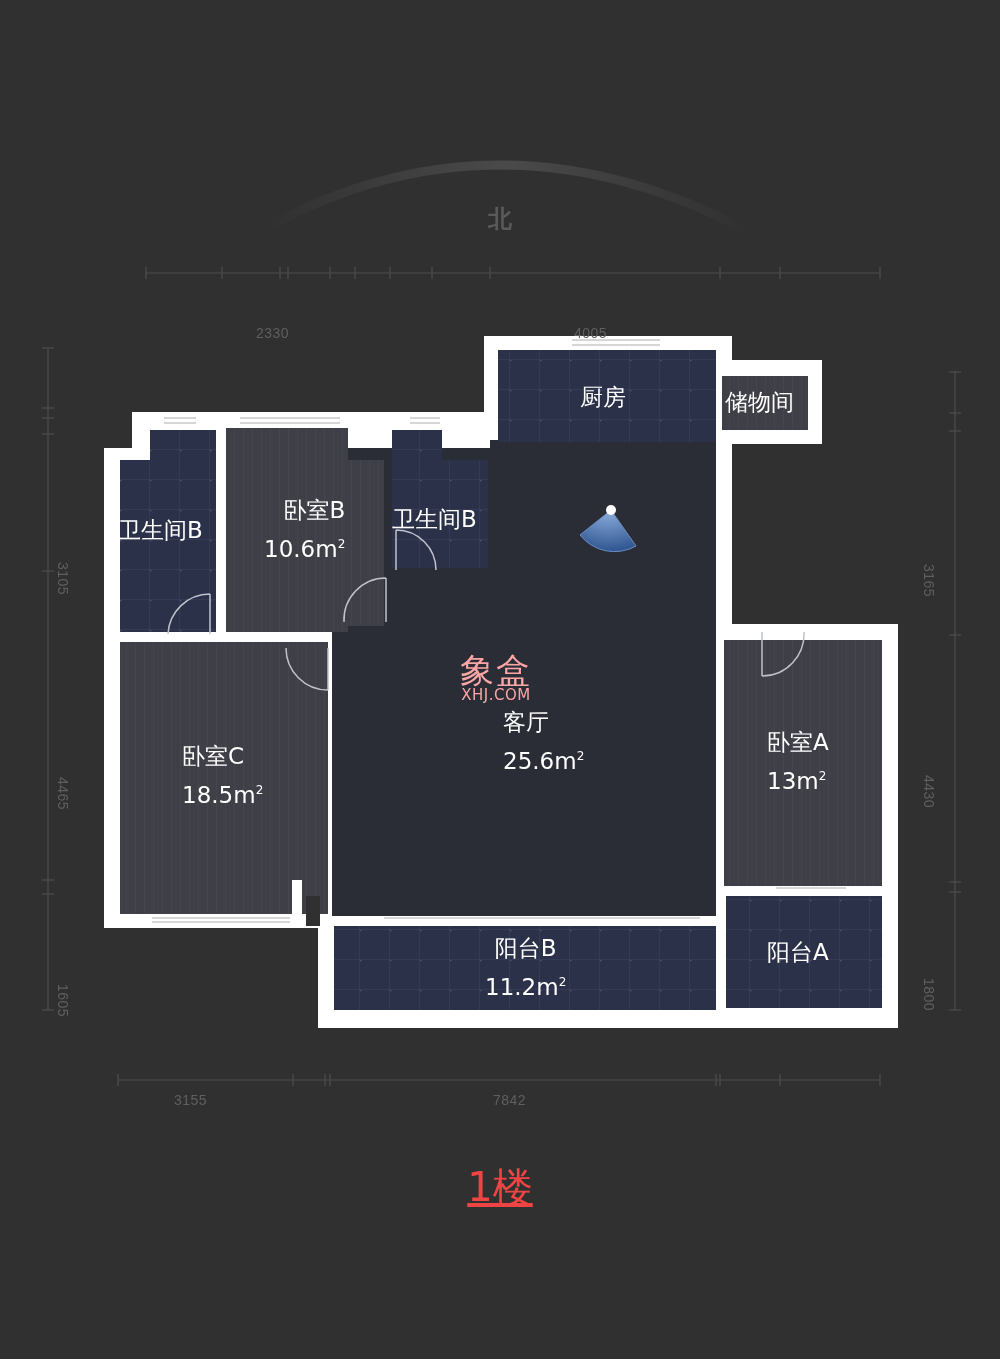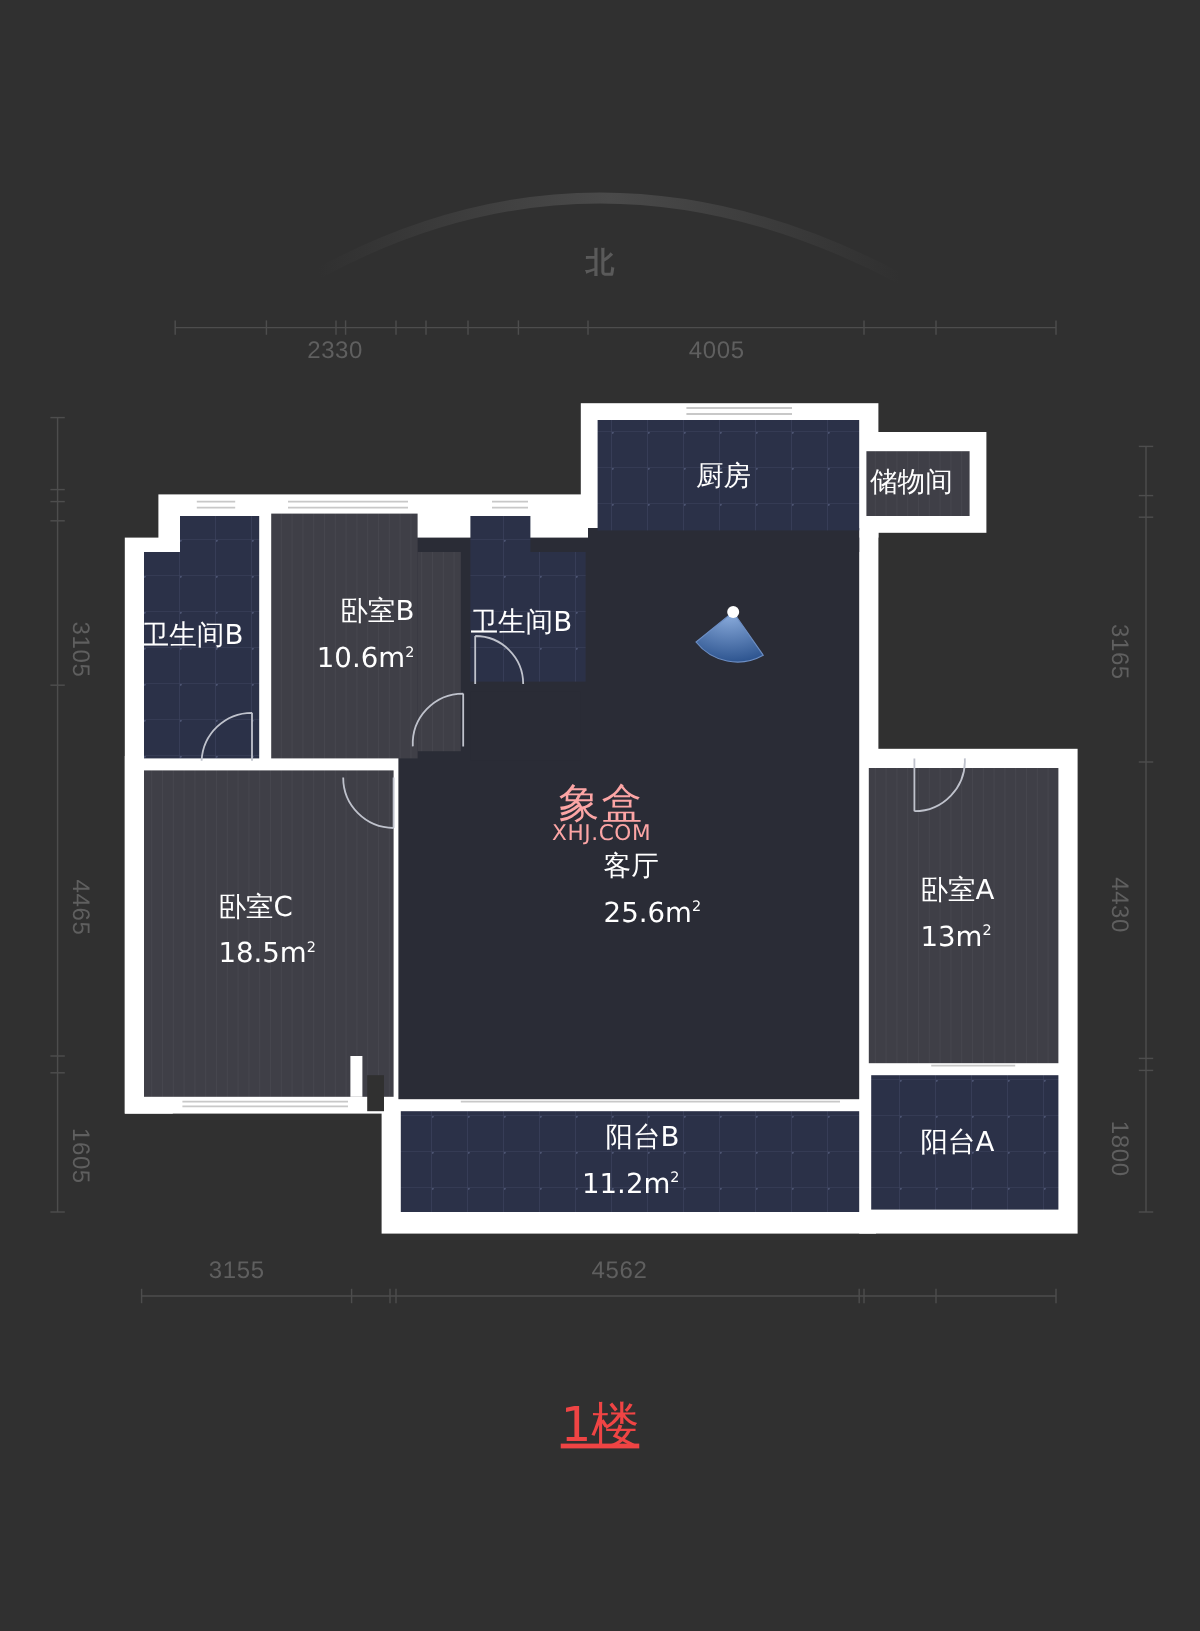--- a/index.html
+++ b/index.html
@@ -1,27 +1,27 @@
 <!DOCTYPE html>
 <html><head>
 <meta charset="utf-8">
 <style>
   html, body { margin:0; padding:0; }
   body { width:1000px; height:1359px; background:#303030; position:relative; overflow:hidden;
          font-family:"DejaVu Sans","Liberation Sans",sans-serif; }
   .abs { position:absolute; }
-  .dim { color:#5f5f5f; font-size:20px; font-family:"Liberation Sans","DejaVu Sans",sans-serif; letter-spacing:0.5px; }
+  .dim { color:#5f5f5f; font-size:14px; font-family:"Liberation Sans","DejaVu Sans",sans-serif; letter-spacing:0.5px;margin-top:44px; }
   .vdim { writing-mode:vertical-rl; }
   .room-label { position:absolute; color:#ffffff; font-size:23px; text-align:center; line-height:1.7; white-space:nowrap; }
   .room-label sup { font-size:12px; }
   .floor-title { position:absolute; left:0; width:1000px; top:1160px; text-align:center; color:#ef4444; font-size:40px;text-decoration:underline; }
   .north { position:absolute; left:480px; top:203px; width:40px; text-align:center; color:#5a5a5a; font-size:24px; font-weight:bold; }
   .watermark { position:absolute; left:460px; top:652px; color:#fca5a5; text-align:center; }
   .watermark .wm-cn { font-size:34px; line-height:36px; letter-spacing:2px; }
-  .watermark .wm-en { font-size:18px; line-height:14px; letter-spacing:0.5px; }
+  .watermark .wm-en { font-size:15px; line-height:14px; letter-spacing:0.5px; }
 </style>
 </head>
 <body>
 
 <svg class="abs" style="left:0;top:0" width="1000" height="1359">
   <defs>
     <pattern id="tile" width="30" height="30" patternUnits="userSpaceOnUse">
       <rect width="30" height="30" fill="#2b3148"></rect>
       <path d="M30 0V30M0 30H30" stroke="#3e4560" stroke-width="1"></path>
       <circle cx="0" cy="0" r="1.6" fill="#4c5472"></circle>
@@ -161,21 +161,21 @@
     <path d="M611 510 L580 535 A44 44 0 0 0 636 546 Z" fill="url(#cone)" stroke="#6c8ec4" stroke-width="1"></path>
     <circle cx="611" cy="510" r="5" fill="#ffffff"></circle>
   </g>
 </svg>
 
 <div class="north">北</div>
 
 <div class="abs dim" style="left:256px;top:281px">2330</div>
 <div class="abs dim" style="left:574px;top:281px">4005</div>
 <div class="abs dim" style="left:174px;top:1048px">3155</div>
-<div class="abs dim" style="left:493px;top:1048px">4562</div>
+<div class="abs dim" style="left:493px;top:1048px">7842</div>
 <div class="abs dim vdim" style="left:55px;top:518px">3105</div>
 <div class="abs dim vdim" style="left:55px;top:733px">4465</div>
 <div class="abs dim vdim" style="left:55px;top:940px">1605</div>
 <div class="abs dim vdim" style="left:921px;top:520px">3165</div>
 <div class="abs dim vdim" style="left:921px;top:731px">4430</div>
 <div class="abs dim vdim" style="left:921px;top:934px">1800</div>
 
 <div class="room-label" style="left:580px;top:378px"><span>厨房</span></div>
 <div class="room-label" style="left:725px;top:383px"><span>储物间</span></div>
 <div class="room-label" style="left:118px;top:511px"><span>卫生间B</span></div>
@@ -195,19 +195,19 @@
   <div><span>25.6m</span><sup>2</sup></div>
 </div>
 <div class="room-label" style="left:182px;top:737px;text-align:left">
   <div>卧室C</div>
   <div><span>18.5m</span><sup>2</sup></div>
 </div>
 <div class="room-label" style="left:767px;top:723px;text-align:left">
   <div>卧室A</div>
   <div><span>13m</span><sup>2</sup></div>
 </div>
-<div class="room-label" style="left:485px;top:929px;text-align:right">
+<div class="room-label" style="left:485px;top:929px;text-align:center">
   <div>阳台B</div>
   <div><span>11.2m</span><sup>2</sup></div>
 </div>
 <div class="room-label" style="left:767px;top:933px"><span>阳台A</span></div>
 
 <div class="floor-title">1楼</div>
 
 </body></html>

